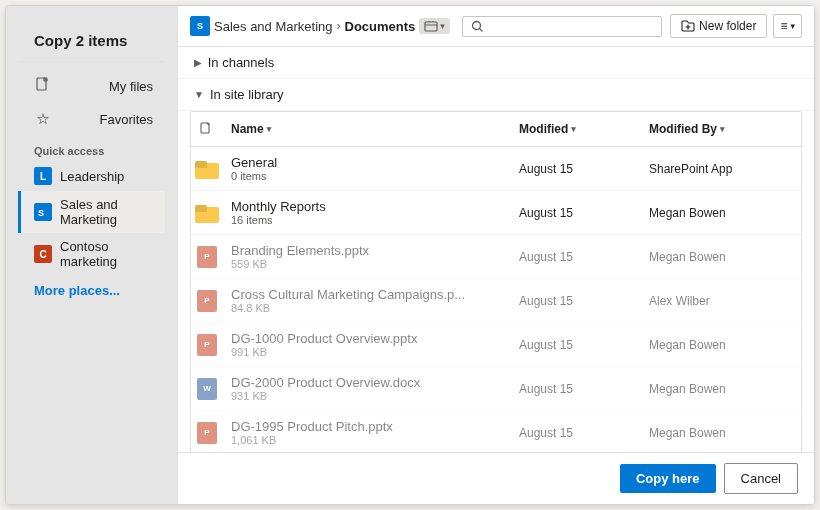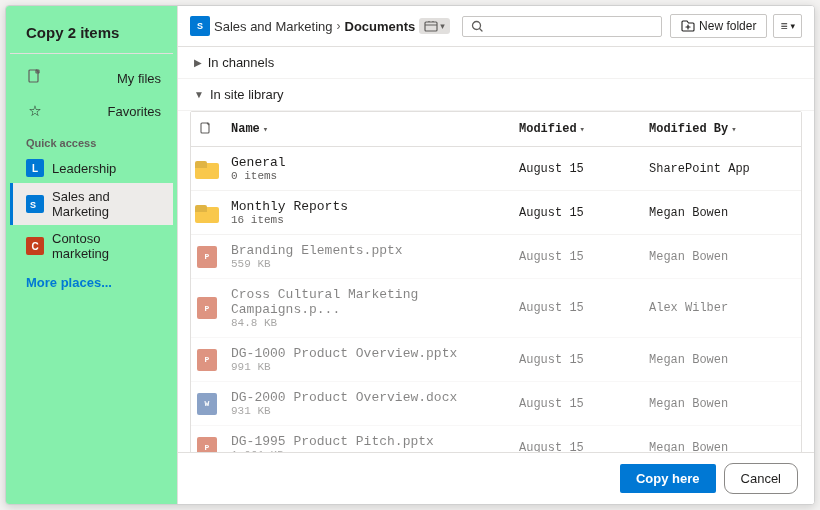--- a/index.html
+++ b/index.html
@@ -21,25 +21,25 @@
       border: 1px solid #d0d0d0;
       border-radius: 4px;
       display: flex;
       flex-direction: row;
       overflow: hidden;
       box-shadow: 0 2px 10px rgba(0,0,0,0.15);
     }
     
     .left-panel {
       width: 172px;
-      background: #86efac;
+      background: #e5e5e5;
       border-right: 1px solid #e1dfdd;
       display: flex;
       flex-direction: column;
-      padding: 4px;
+      padding: 12px;
       flex-shrink: 0;
     }
     .left-title {
       font-size: 15px;
       font-weight: 600;
       color: #201f1e;
       padding: 14px 12px 12px 16px;
       border-bottom: 1px solid #e1dfdd;
     }
     .left-nav {
@@ -221,21 +221,20 @@
     }
     .chevron {
       font-size: 10px;
       color: #605e5c;
     }
     .table-container {
       background: #fff;
       border: 1px solid #e1dfdd;
       margin: 0 12px 4px 12px;
       border-radius: 2px;
-      font-family: Liberation Mono, monospace;
     }
     .table-header {
       display: grid;
       grid-template-columns: 32px 1fr 130px 160px;
       padding: 6px 0;
       border-bottom: 1px solid #e1dfdd;
       background: #fff;
     }
     .th {
       font-size: 12px;
@@ -352,21 +351,21 @@
       border-radius: 2px;
       padding: 7px 16px;
       font-size: 13px;
       cursor: pointer;
       font-weight: 600;
     }
     .btn-default {
       background: #fff;
       color: #201f1e;
       border: 1px solid #8a8886;
-      border-radius: 9px;
+      border-radius: 2px;
       padding: 7px 16px;
       font-size: 13px;
       cursor: pointer;
     }
   </style>
 </head>
 <body>
 
 <div class="dialog">
 

